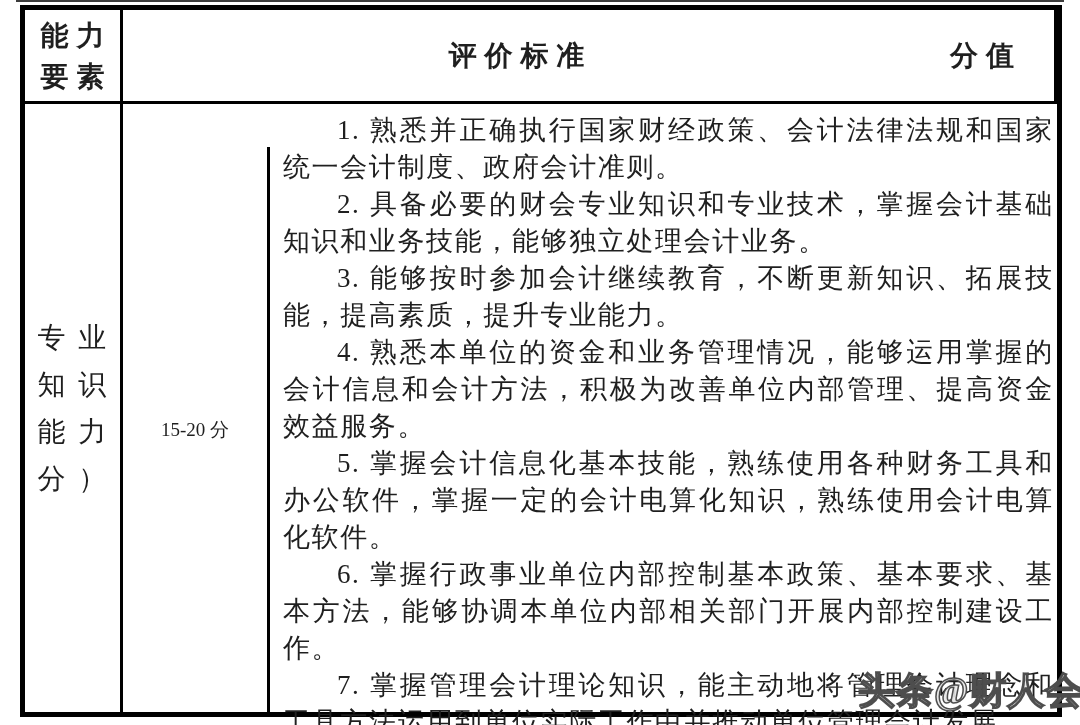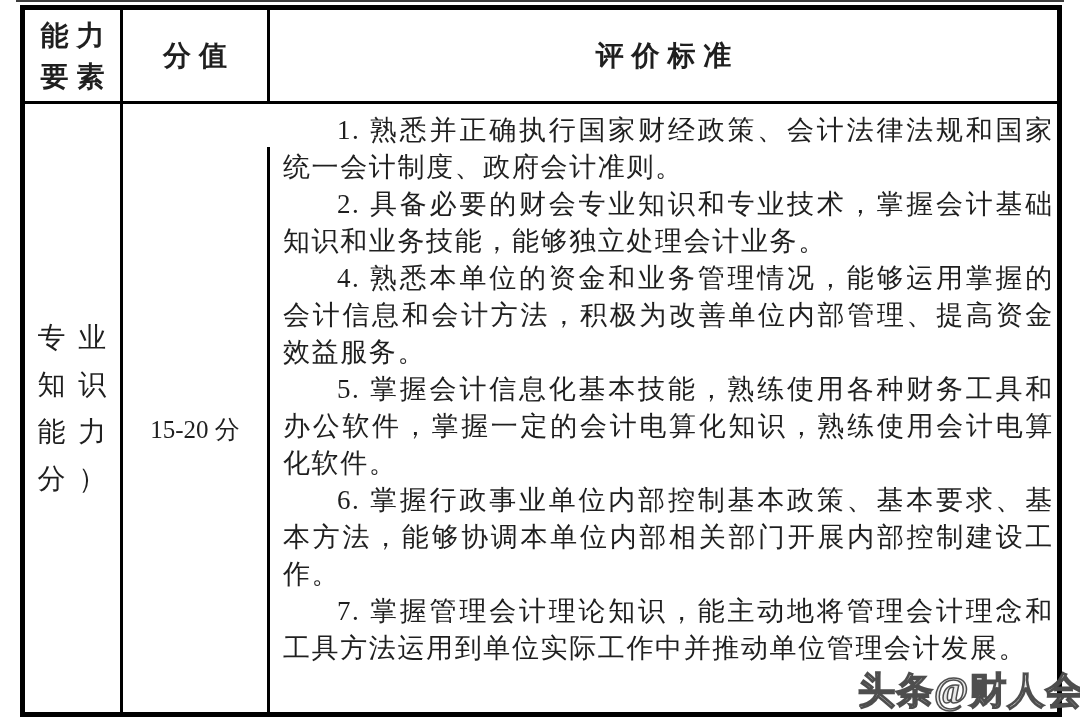--- a/index.html
+++ b/index.html
@@ -90,21 +90,21 @@
     display: flex;
     flex-direction: column;
     align-items: flex-start;
     justify-content: center;
     font-size: 28px;
     line-height: 47px;
     letter-spacing: 0.45em;
     text-indent: 0.45em;
   }
   .score-cell {
-    font-size: 25px;
+    font-size: 19px;
     margin-top: 43px;
   }
   .criteria-cell {
     padding: 8px 3px 6px 13px;
     font-size: 27px;
     line-height: 37px;
   }
   .criteria-cell p {
     margin: 0;
     text-indent: 2em;
@@ -132,41 +132,42 @@
 
   <div class="top-sliver"></div>
 
   <div class="eval-table">
 
     <div class="trow header">
       <div class="cell c1 center hdr-ability">
         <div>能力</div>
         <div>要素</div>
       </div>
+      <div class="cell c3 center">
+        <span>评价标准</span>
+      </div>
       <div class="cell c2 center">
         <span>分值</span>
-      </div>
-      <div class="cell c3 center">
-        <span>评价标准</span>
       </div>
     </div>
 
     <div class="trow tbody">
       <div class="cell c1 ability-cell">
         <div>专业</div>
         <div>知识</div>
         <div>能力</div>
         <div>分）</div>
       </div>
       <div class="cell c2 center score-cell">
         <span>15-20 分</span>
       </div>
       <div class="cell c3 criteria-cell">
         <p>1. 熟悉并正确执行国家财经政策、会计法律法规和国家统一会计制度、政府会计准则。</p>
         <p>2. 具备必要的财会专业知识和专业技术，掌握会计基础知识和业务技能，能够独立处理会计业务。</p>
+        <p>3. 能够按时参加会计继续教育，不断更新知识、拓展技能，提高素质，提升专业能力。</p>
         <p>4. 熟悉本单位的资金和业务管理情况，能够运用掌握的会计信息和会计方法，积极为改善单位内部管理、提高资金效益服务。</p>
         <p>5. 掌握会计信息化基本技能，熟练使用各种财务工具和办公软件，掌握一定的会计电算化知识，熟练使用会计电算化软件。</p>
         <p>6. 掌握行政事业单位内部控制基本政策、基本要求、基本方法，能够协调本单位内部相关部门开展内部控制建设工作。</p>
         <p>7. 掌握管理会计理论知识，能主动地将管理会计理念和工具方法运用到单位实际工作中并推动单位管理会计发展。</p>
       </div>
     </div>
 
   </div>
 
   <div class="watermark">头条@财人会语</div>

